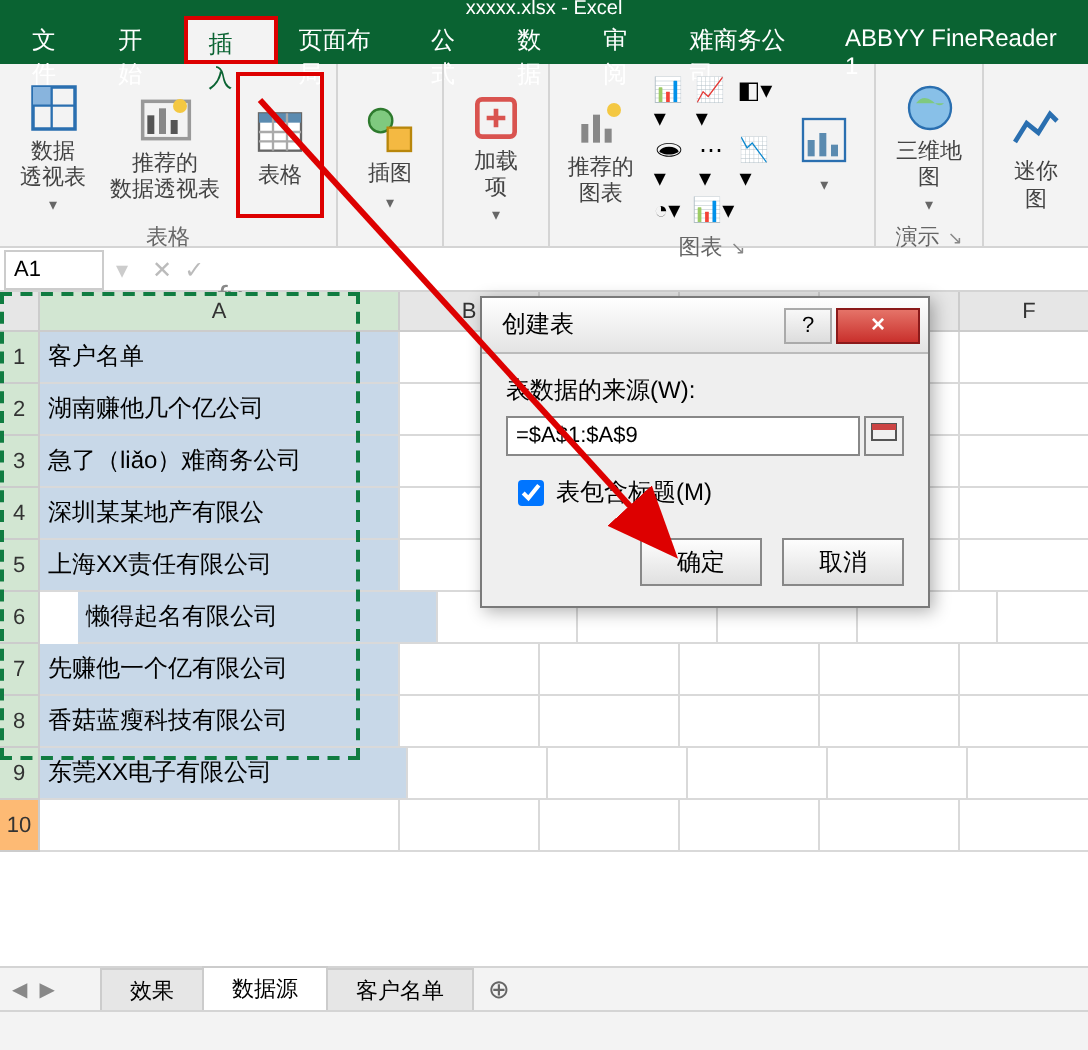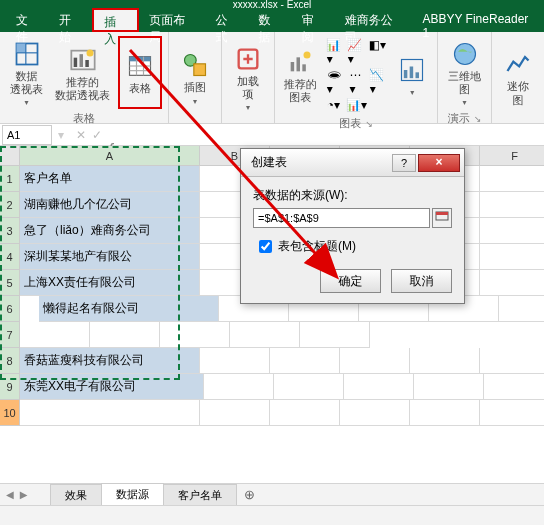--- a/index.html
+++ b/index.html
@@ -324,20 +324,21 @@
       </div>
       <div class="cell-row">
         <div class="cell sel" style="width: 180px; margin-left: 19px;">懒得起名有限公司</div>
         <div class="cell" style="width: 70px;"></div>
         <div class="cell" style="width: 70px;"></div>
         <div class="cell" style="width: 70px;"></div>
         <div class="cell" style="width: 70px;"></div>
         <div class="cell" style="width: 70px;"></div>
       </div>
       <div class="cell-row">
+        <div class="cell sel" style="width: 180px;">先赚他一个亿有限公司</div>
         <div class="cell" style="width: 70px;"></div>
         <div class="cell" style="width: 70px;"></div>
         <div class="cell" style="width: 70px;"></div>
         <div class="cell" style="width: 70px;"></div>
         <div class="cell" style="width: 70px;"></div>
       </div>
       <div class="cell-row">
         <div class="cell sel" style="width: 180px;">香菇蓝瘦科技有限公司</div>
         <div class="cell" style="width: 70px;"></div>
         <div class="cell" style="width: 70px;"></div>

